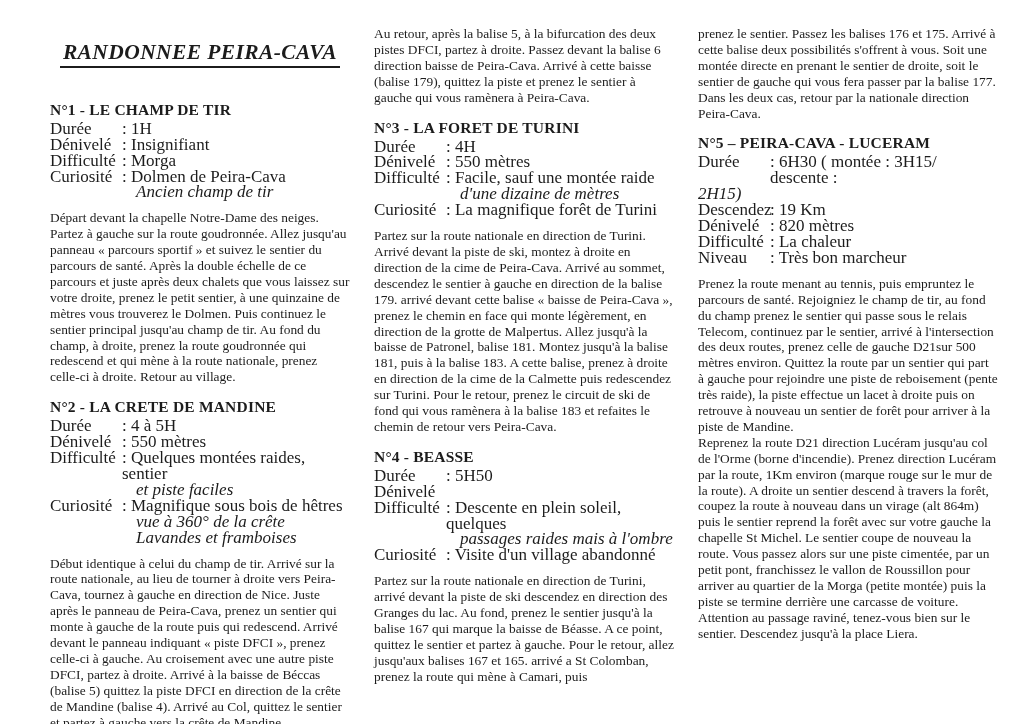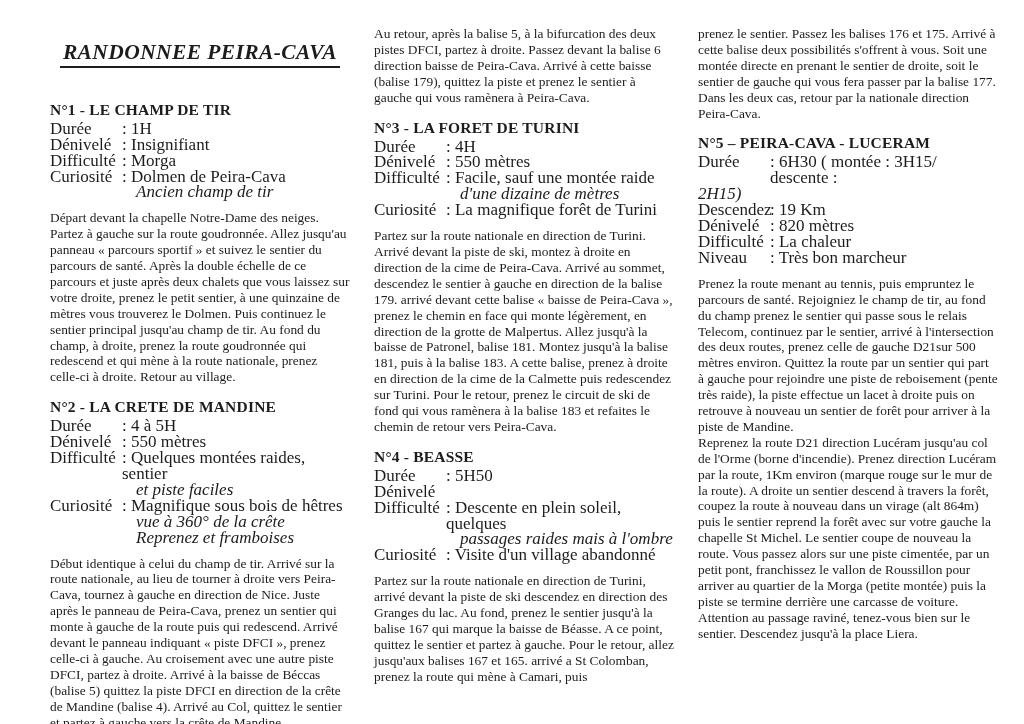--- a/index.html
+++ b/index.html
@@ -107,21 +107,21 @@
           <div class="field-row">
             <span class="flabel">Difficulté</span>
             <span class="fvalue">: Quelques montées raides, sentier</span>
           </div>
           <div class="fcont">et piste faciles</div>
           <div class="field-row">
             <span class="flabel">Curiosité</span>
             <span class="fvalue">: Magnifique sous bois de hêtres</span>
           </div>
           <div class="fcont">vue à 360° de la crête</div>
-          <div class="fcont">Reprenez et framboises</div>
+          <div class="fcont">Lavandes et framboises</div>
         </div>
         <p class="para">Début identique à celui du champ de tir. Arrivé sur la route nationale, au lieu de tourner à droite vers Peira-Cava, tournez à gauche en direction de Nice. Juste après le panneau de Peira-Cava, prenez un sentier qui monte à gauche de la route puis qui redescend. Arrivé devant le panneau indiquant «  piste DFCI », prenez celle-ci à gauche. Au croisement avec une autre piste DFCI, partez à droite. Arrivé à la baisse de Béccas (balise 5) quittez la piste DFCI en direction de la crête de Mandine (balise 4). Arrivé au Col, quittez le sentier et partez à gauche vers la crête de Mandine.</p>
       </div>
     <div class="col">
         <p class="para">Au retour, après la balise 5, à la bifurcation des deux pistes DFCI, partez à droite. Passez devant la balise 6 direction baisse de Peira-Cava. Arrivé à cette baisse (balise 179), quittez la piste et prenez le sentier à gauche qui vous ramènera à Peira-Cava.</p>
         <h2 class="heading">N°3 - LA FORET DE TURINI</h2>
         <div class="fields">
           <div class="field-row">
             <span class="flabel">Durée</span>
             <span class="fvalue">: 4H</span>

